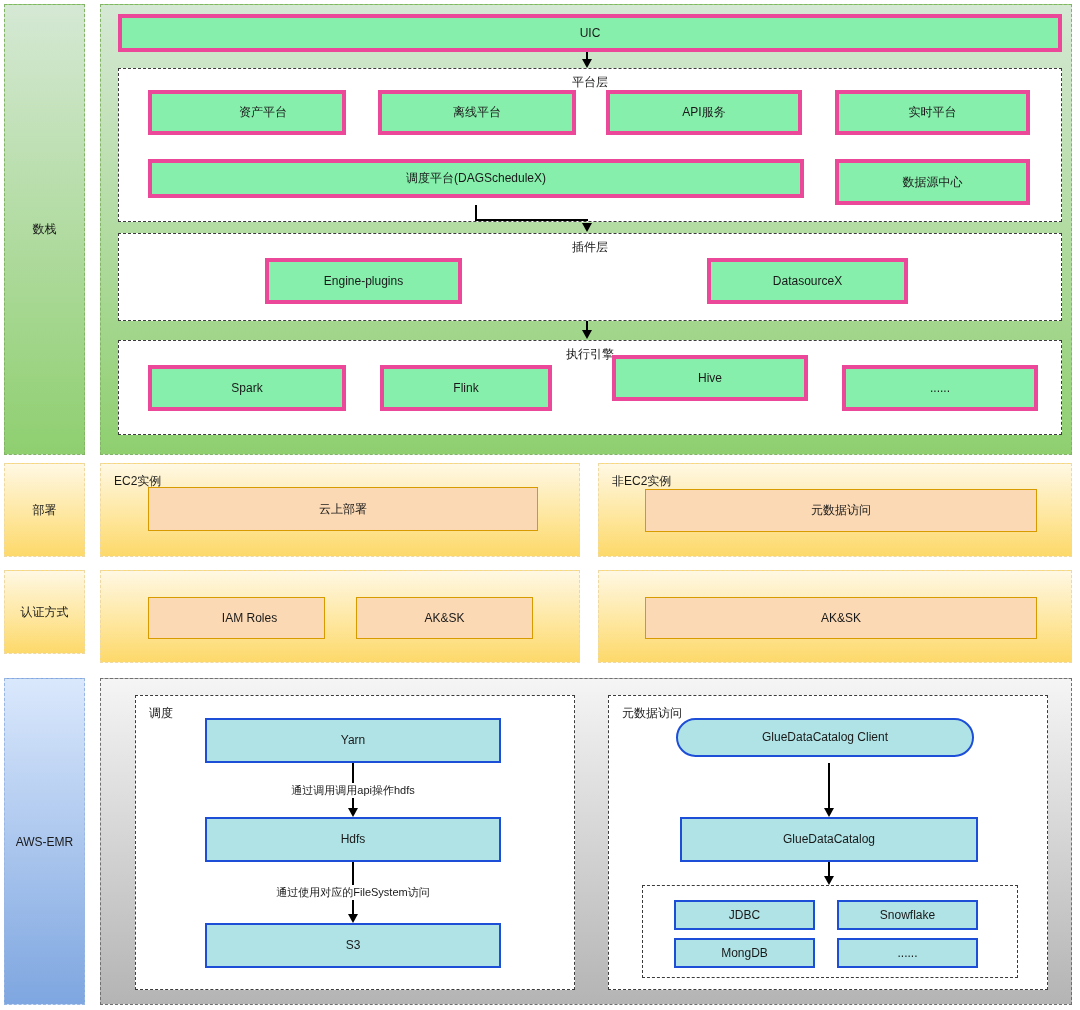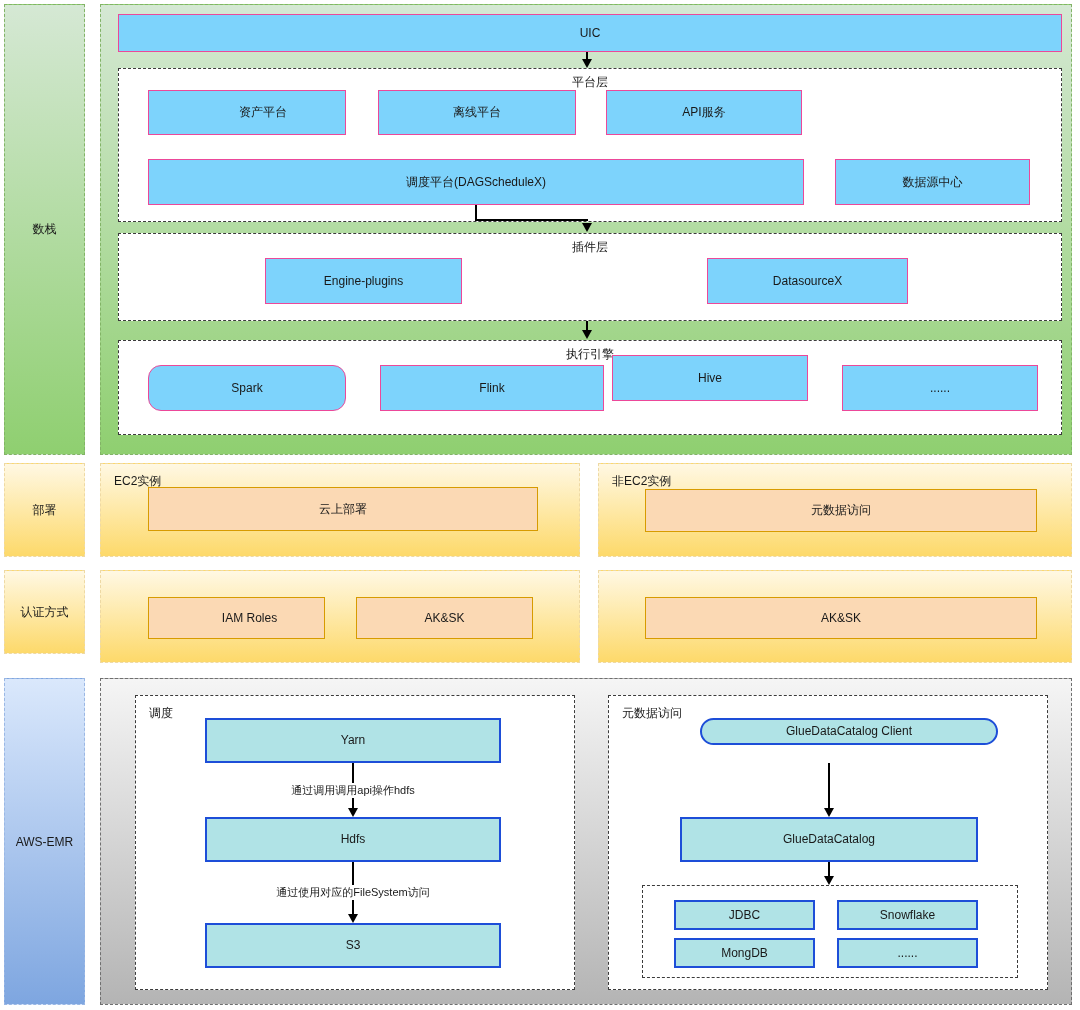--- a/index.html
+++ b/index.html
@@ -1,20 +1,20 @@
 <!DOCTYPE html>
 <html><head>
 <meta charset="utf-8">
 <style>
   html,body{margin:0;padding:0;background:#fff;}
   body{font-family:"Liberation Sans","DejaVu Sans",sans-serif;}
   #canvas{position:relative;width:1080px;height:1010px;background:#fff;overflow:hidden;}
   .box{position:absolute;display:flex;align-items:center;justify-content:center;
        font-size:12px;color:#191919;box-sizing:border-box;text-align:center;line-height:1.25;}
-  .lime{background:#7dd3fc;border:1px solid #ec4899;}
+  .lime{background:#86efac;border:4px solid #ec4899;}
   .orange{background:#fbd9b4;border:1px solid #d79b00;}
   .cyan{background:#b0e3e6;border:2px solid #1d4ed8;}
   .panel{position:absolute;background:#ffffff;border:1px dashed #3b3b3b;box-sizing:border-box;}
   .group-dashed{position:absolute;background:transparent;border:1px dashed #3b3b3b;box-sizing:border-box;}
   .container{position:absolute;box-sizing:border-box;}
   .green-grad{background:linear-gradient(180deg,#d5e8d4 0%,#8fcf70 100%);border:1px dashed #82b366;}
   .yellow-grad{background:linear-gradient(180deg,#fff8e3 0%,#fdd96a 100%);border:1px dashed #eed9a4;}
   .blue-grad{background:linear-gradient(180deg,#dae8fc 0%,#7ea6e0 100%);border:1px dashed #9ab7e4;}
   .gray-grad{background:linear-gradient(180deg,#f5f5f5 0%,#b4b4b4 100%);border:1px dashed #6f6f6f;}
   .leftlabel{display:flex;align-items:center;justify-content:center;font-size:12px;color:#191919;}
@@ -43,41 +43,42 @@
 
   <div class="vl" style="left:586px;top:52px;height:8px;"></div>
   <div class="ah" style="left:582px;top:59px;"></div>
 
   <div class="panel" style="left:118px;top:68px;width:944px;height:154px;">
     <div class="ptitle-c">平台层</div>
   </div>
   <div class="box lime" style="left:148px;top:90px;width:198px;height:45px;padding-left:32px;">资产平台</div>
   <div class="box lime" style="left:378px;top:90px;width:198px;height:45px;">离线平台</div>
   <div class="box lime" style="left:606px;top:90px;width:196px;height:45px;">API服务</div>
-  <div class="box lime" style="left:148px;top:159px;width:656px;height:46px;">调度平台(DAGScheduleX)</div>
+  <div class="box lime" style="left:835px;top:90px;width:195px;height:45px;">实时平台</div>
+  <div class="box lime" style="left:148px;top:159px;width:656px;height:39px;">调度平台(DAGScheduleX)</div>
   <div class="box lime" style="left:835px;top:159px;width:195px;height:46px;">数据源中心</div>
 
   <div class="vl" style="left:475px;top:205px;height:16px;"></div>
   <div class="hl" style="left:475px;top:219px;width:113px;"></div>
   <div class="ah" style="left:582px;top:223px;"></div>
 
   <div class="panel" style="left:118px;top:233px;width:944px;height:88px;">
     <div class="ptitle-c">插件层</div>
   </div>
   <div class="box lime" style="left:265px;top:258px;width:197px;height:46px;">Engine-plugins</div>
   <div class="box lime" style="left:707px;top:258px;width:201px;height:46px;">DatasourceX</div>
 
   <div class="vl" style="left:586px;top:321px;height:10px;"></div>
   <div class="ah" style="left:582px;top:330px;"></div>
 
   <div class="panel" style="left:118px;top:340px;width:944px;height:95px;">
     <div class="ptitle-c">执行引擎</div>
   </div>
-  <div class="box lime" style="left:148px;top:365px;width:198px;height:46px;border-radius:13px;">Spark</div>
-  <div class="box lime" style="left:380px;top:365px;width:224px;height:46px;">Flink</div>
+  <div class="box lime" style="left:148px;top:365px;width:198px;height:46px;">Spark</div>
+  <div class="box lime" style="left:380px;top:365px;width:172px;height:46px;">Flink</div>
   <div class="box lime" style="left:612px;top:355px;width:196px;height:46px;">Hive</div>
   <div class="box lime" style="left:842px;top:365px;width:196px;height:46px;">......</div>
 
   <div class="container yellow-grad" style="left:100px;top:463px;width:480px;height:94px;">
     <div class="ptitle-l">EC2实例</div>
   </div>
   <div class="box orange" style="left:148px;top:487px;width:390px;height:44px;">云上部署</div>
 
   <div class="container yellow-grad" style="left:598px;top:463px;width:474px;height:94px;">
     <div class="ptitle-l">非EC2实例</div>
@@ -102,21 +103,21 @@
   <div class="elabel" style="left:353px;top:783px;">通过调用调用api操作hdfs</div>
   <div class="box cyan" style="left:205px;top:817px;width:296px;height:45px;">Hdfs</div>
   <div class="vl" style="left:352px;top:862px;height:53px;"></div>
   <div class="ah" style="left:348px;top:914px;"></div>
   <div class="elabel" style="left:353px;top:885px;">通过使用对应的FileSystem访问</div>
   <div class="box cyan" style="left:205px;top:923px;width:296px;height:45px;">S3</div>
 
   <div class="panel" style="left:608px;top:695px;width:440px;height:295px;">
     <div class="ptitle-l">元数据访问</div>
   </div>
-  <div class="box cyan" style="left:700px;top:718px;width:298px;height:27px;border-radius:21px;">GlueDataCatalog Client</div>
+  <div class="box cyan" style="left:676px;top:718px;width:298px;height:39px;border-radius:21px;">GlueDataCatalog Client</div>
   <div class="vl" style="left:828px;top:763px;height:46px;"></div>
   <div class="ah" style="left:824px;top:808px;"></div>
   <div class="box cyan" style="left:680px;top:817px;width:298px;height:45px;">GlueDataCatalog</div>
   <div class="vl" style="left:828px;top:862px;height:15px;"></div>
   <div class="ah" style="left:824px;top:876px;"></div>
 
   <div class="group-dashed" style="left:642px;top:885px;width:376px;height:93px;"></div>
   <div class="box cyan" style="left:674px;top:900px;width:141px;height:30px;">JDBC</div>
   <div class="box cyan" style="left:837px;top:900px;width:141px;height:30px;">Snowflake</div>
   <div class="box cyan" style="left:674px;top:938px;width:141px;height:30px;">MongDB</div>

